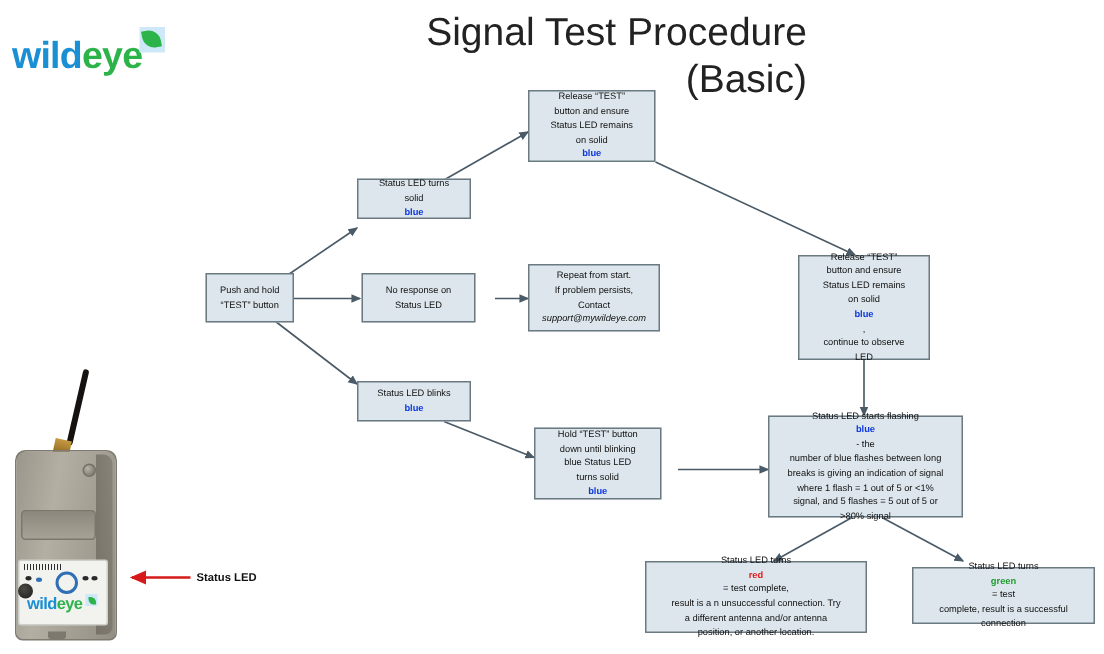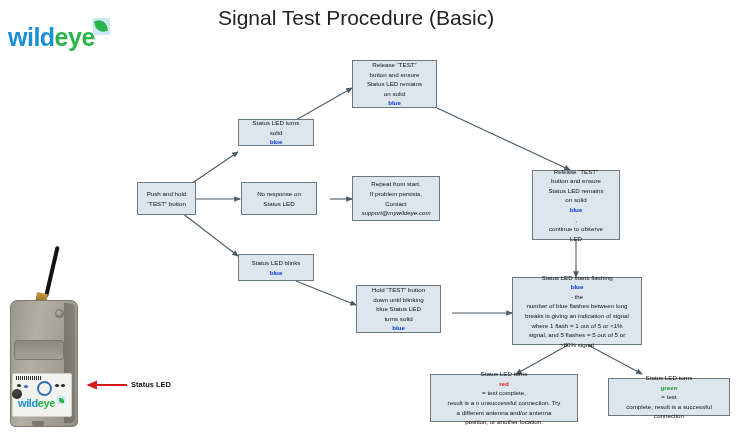--- a/index.html
+++ b/index.html
@@ -51,22 +51,22 @@
     background: #2cb34a;
     border-radius: 0 70% 0 70%;
     transform: rotate(-10deg);
   }
 
   
   .title {
     position: absolute;
     left: 218px; top: 6px;
     width: 320px;
-    text-align: left;
-    font-size: 21px;
+    text-align: right;
+    font-size: 26px;
     color: #222222;
   }
 
   
   .node {
     position: absolute;
     box-sizing: border-box;
     background: #dce6ec;
     border: 1px solid #6b7a82;
     display: flex;

